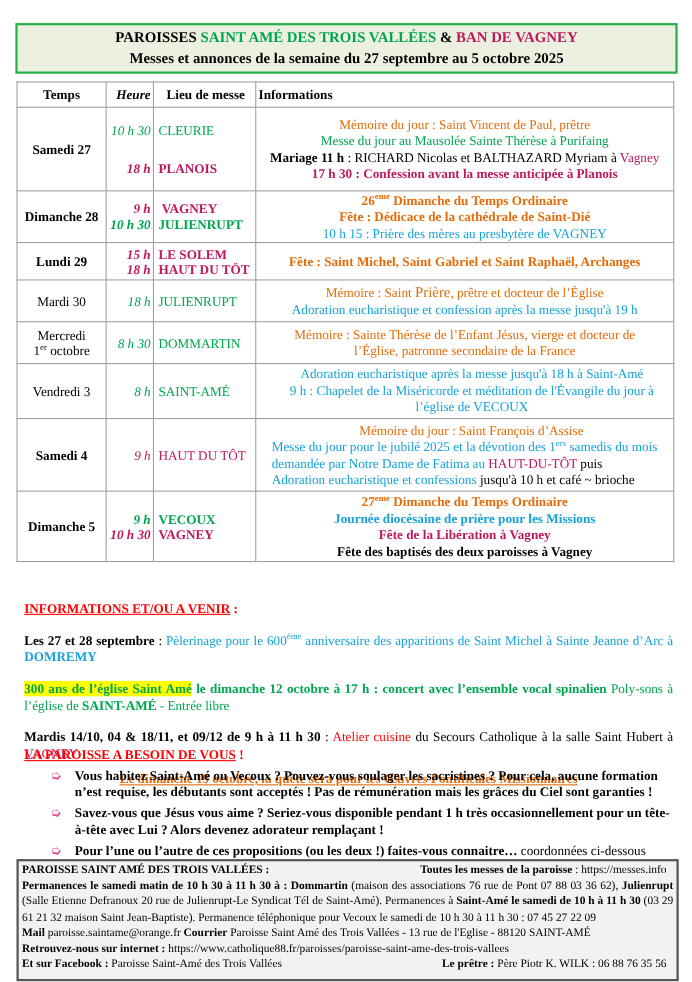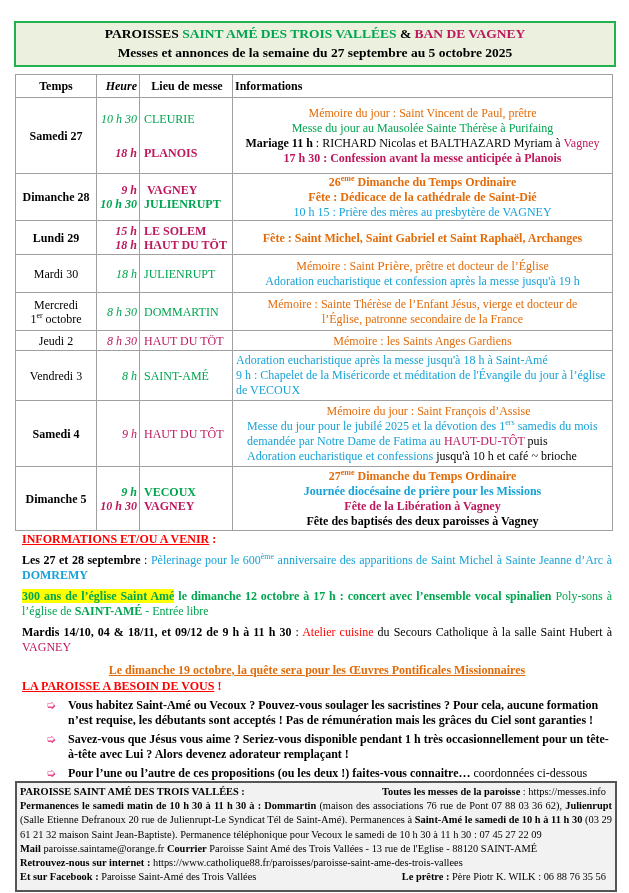--- a/index.html
+++ b/index.html
@@ -23,21 +23,21 @@
   #schedule td, #schedule th { border:1px solid #a0a0a0; padding:0 2px; vertical-align:middle; }
   #schedule th { height:22px; font-weight:bold; text-align:left; }
   #schedule .c-jour { width:76px; text-align:center; }
   #schedule .c-heure { width:38px; text-align:right;font-style:italic; }
   #schedule .c-lieu { width:86px; text-align:left; padding-left:4px; }
   #schedule .c-info { text-align:center; }
   .stack div { line-height:15px; }
   sup { font-size:8px; line-height:0; }
 
   #infos { position:absolute; left:22px; top:532px; width:590px; font-size:12px; line-height:15px; }
-  #infos p { margin:0 0 6px 0; text-align:justify; }
+  #infos p { margin:14px 0 6px 0; text-align:justify; }
   .hl { background:#ffff00; }
   .uline { text-decoration:underline; }
   .center { text-align:center !important; }
 
   #besoin { position:absolute; left:22px; top:679px; width:590px; font-size:12px; line-height:15px; }
   #besoin ul { list-style:none; margin:4px 0 0 0; padding:0 0 0 24px; }
   #besoin li { position:relative; padding-left:22px; margin-bottom:4px; font-weight:bold; }
   #besoin li .bullet { position:absolute; left:0; top:0; color:#e84a8a; font-weight:normal; }
 
   #footer { position:absolute; left:15px; top:781px; width:592px; height:103px;
@@ -129,32 +129,26 @@
     <tr style="height:38px">
       <td class="c-jour">
         <div>Mercredi</div>
         <div><span>1</span><sup>er</sup><span> octobre</span></div>
       </td>
       <td class="c-heure green">8 h 30</td>
       <td class="c-lieu green">DOMMARTIN</td>
       <td class="c-info orange" style="padding:0 20px;line-height:15px">Mémoire : Sainte Thérèse de l’Enfant Jésus, vierge et docteur de l’Église, patronne secondaire de la France</td>
     </tr>
 
-    <tr style="height:20px">
-      <td class="c-jour">Jeudi 2</td>
-      <td class="c-heure pink">8 h 30</td>
-      <td class="c-lieu pink">HAUT DU TÖT</td>
-      <td class="c-info orange">Mémoire : les Saints Anges Gardiens</td>
-    </tr>
 
     <tr style="height:50px">
       <td class="c-jour">Vendredi 3</td>
       <td class="c-heure green">8 h</td>
       <td class="c-lieu green">SAINT-AMÉ</td>
-      <td class="stack blue" style="text-align:left;padding-left:3px">
+      <td class="stack blue" style="text-align:center;padding-left:15px">
         <div>Adoration eucharistique après la messe jusqu'à 18 h à Saint-Amé</div>
         <div>9 h : Chapelet de la Miséricorde et méditation de l'Évangile du jour à l’église de VECOUX</div>
       </td>
     </tr>
 
     <tr style="height:66px">
       <td class="c-jour b">Samedi 4</td>
       <td class="c-heure pink">9 h</td>
       <td class="c-lieu pink">HAUT DU TÔT</td>
       <td class="stack" style="text-align:left;padding-left:14px">

